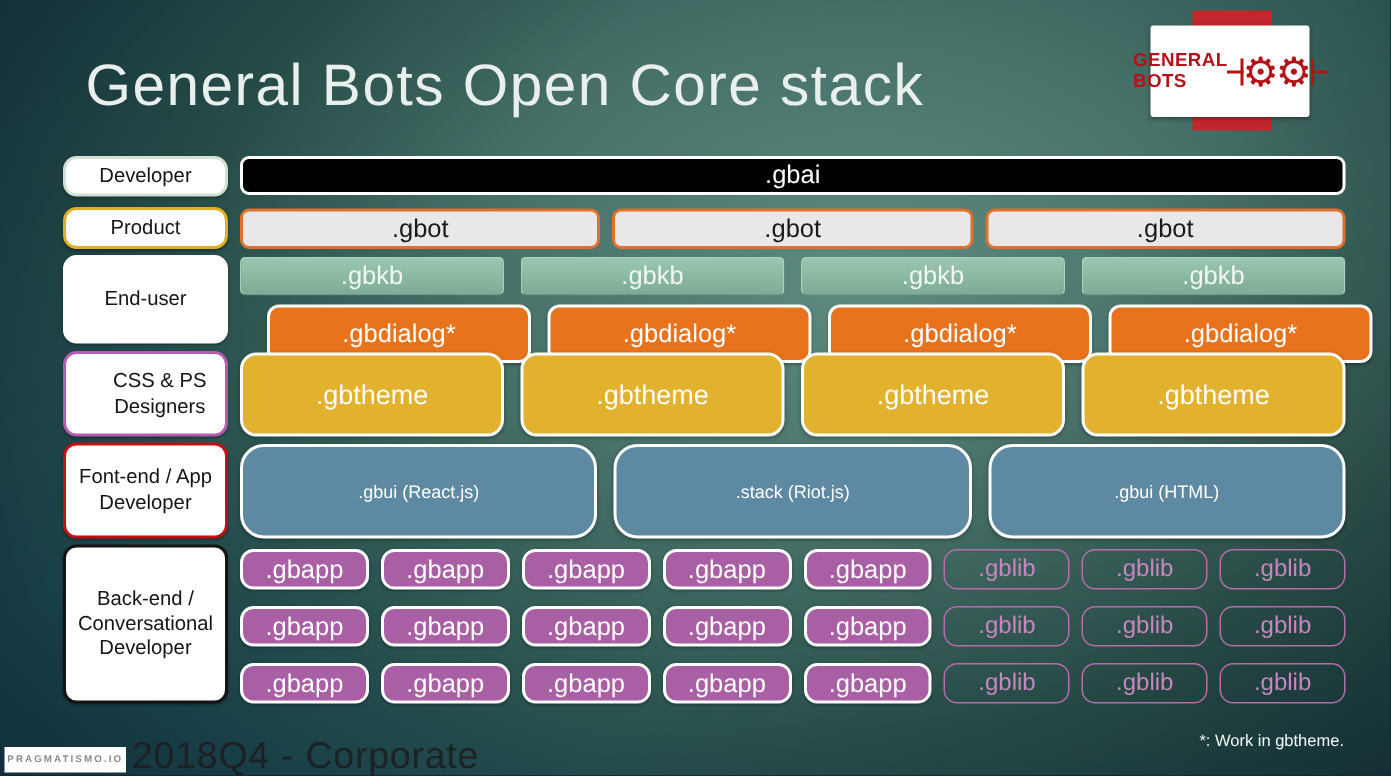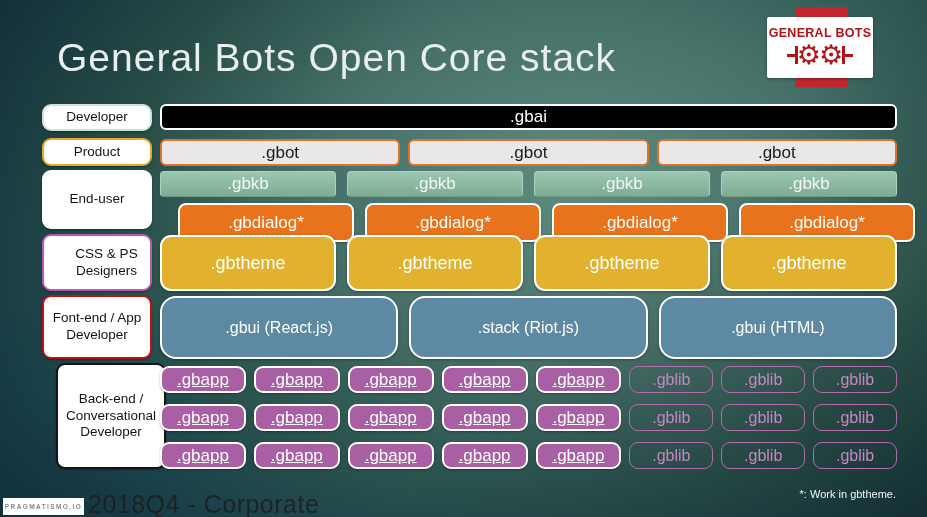--- a/index.html
+++ b/index.html
@@ -15,21 +15,21 @@
   .title{
     position:absolute;left:57px;top:36px;
     font-size:39px;letter-spacing:1px;
     color:#e9efed;white-space:nowrap;
   }
   
   .logo-stripe{position:absolute;left:795px;top:7px;width:53px;height:80px;background:#c2272d;}
   .logo-card{
     position:absolute;left:767px;top:17px;width:106px;height:61px;
     background:#ffffff;border-radius:2px;
-    display:flex;flex-direction:column;align-items:center;justify-content:center;
+    display:flex;flex-direction:row;align-items:center;justify-content:center;
     box-shadow:0 1px 3px rgba(0,0,0,0.35);
   }
   .logo-brand{font-size:12.5px;font-weight:bold;color:#b31217;letter-spacing:0.3px;margin-bottom:1px;}
   .logo-gears{display:flex;align-items:center;height:28px;}
   .gear{font-size:27px;line-height:26px;color:#b31217;margin:0 -1px;}
   .gear-side{position:relative;width:11px;height:26px;flex:none;}
   .gear-side::before{content:"";position:absolute;left:0;right:0;top:12px;height:2.5px;background:#b31217;}
   .gear-side-l::after{content:"";position:absolute;right:0;top:4px;bottom:4px;width:2.5px;background:#b31217;}
   .gear-side-r::after{content:"";position:absolute;left:0;top:4px;bottom:4px;width:2.5px;background:#b31217;}
 
@@ -39,21 +39,21 @@
     background:#ffffff;border-radius:9px;
     display:flex;align-items:center;justify-content:center;text-align:center;
     color:#141414;font-size:13.5px;line-height:1.25;padding:2px 6px;box-sizing:border-box;
     box-shadow:0 1px 2px rgba(0,0,0,0.35);
   }
   .role-architect{top:104px;height:27px;border:2px solid #cfe3d2;}
   .role-product{top:138px;height:28px;border:2px solid #e3ac25;}
   .role-enduser{top:170px;height:59px;border:2px solid #ffffff;}
   .role-css{top:234px;height:57px;border:2px solid #b65cb0;padding-left:25px;}
   .role-frontend{top:295px;height:64px;border:2px solid #c40f12;}
-  .role-backend{top:363px;height:106px;border:2px solid #141414;margin-left:14px;}
+  .role-backend{top:363px;height:106px;border:2px solid #141414;}
 
   
   .row{position:absolute;left:160px;width:737px;display:flex;}
   .row-gbai{top:104px;height:26px;}
   .row-gbot{top:139px;height:27px;gap:8px;}
   .row-gbkb{top:171px;height:26px;gap:11px;}
   .row-gbdialog{top:203px;height:39px;gap:11px;padding-left:18px;}
   .row-gbtheme{top:235px;height:56px;gap:11px;}
   .row-gbui{top:296px;height:63px;gap:11px;}
   .row-apps1{top:366px;height:27px;gap:8px;}
@@ -65,22 +65,22 @@
     font-size:17px;color:#ffffff;box-sizing:border-box;white-space:nowrap;
   }
   .box-gbai{background:#000000;border:2px solid #ffffff;border-radius:6px;}
   .box-gbot{background:#e9e7e7;border:2px solid #e0702a;border-radius:6px;color:#1a1a1a;}
   .box-gbkb{
     background:linear-gradient(180deg,#9ac7af 0%,#7dab93 100%);
     border:1px solid #a9d2bc;border-bottom-color:#6f9c85;border-radius:4px;color:#f2f7f4;
   }
   .box-gbdialog{background:#e8731c;border:2px solid #ffffff;border-radius:8px;box-shadow:0 1px 2px rgba(0,0,0,0.3);}
   .box-gbtheme{background:#e2b12d;border:2px solid #ffffff;border-radius:11px;font-size:18px;box-shadow:0 1px 3px rgba(0,0,0,0.3);}
-  .box-gbui{background:#5d89a2;border:2px solid #ffffff;border-radius:16px;font-size:16px;box-shadow:0 1px 3px rgba(0,0,0,0.3);}
-  .box-gbapp{background:#a95fa4;border:2px solid #ffffff;border-radius:9px;box-shadow:0 1px 2px rgba(0,0,0,0.3);text-decoration:underline;}
+  .box-gbui{background:#5d89a2;border:2px solid #ffffff;border-radius:16px;font-size:12px;box-shadow:0 1px 3px rgba(0,0,0,0.3);}
+  .box-gbapp{background:#a95fa4;border:2px solid #ffffff;border-radius:9px;box-shadow:0 1px 2px rgba(0,0,0,0.3);}
   .box-gblib{background:transparent;border:1px solid #b46cae;border-radius:9px;color:#c687c0;font-size:16px;}
 
   
   .vendor-chip{
     position:absolute;left:3px;top:498px;width:81px;height:17px;background:#ffffff;
     display:flex;align-items:center;justify-content:center;
     font-size:6.5px;font-weight:bold;color:#8a8a8a;letter-spacing:1.4px;white-space:nowrap;
   }
   .caption{
     position:absolute;left:88px;top:490px;

